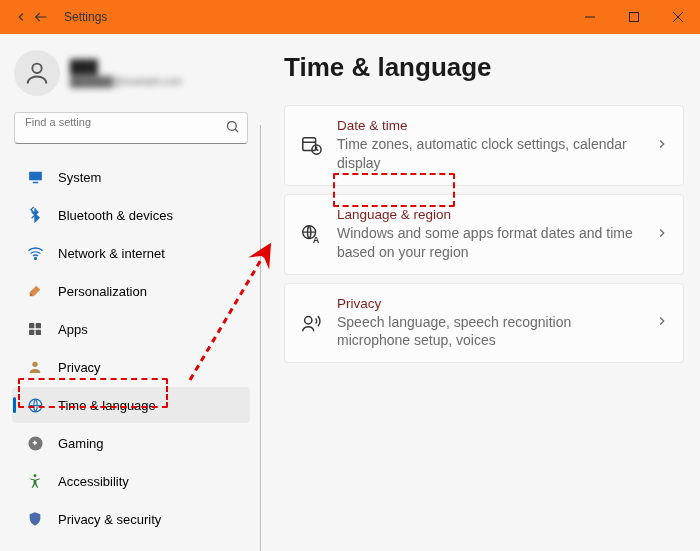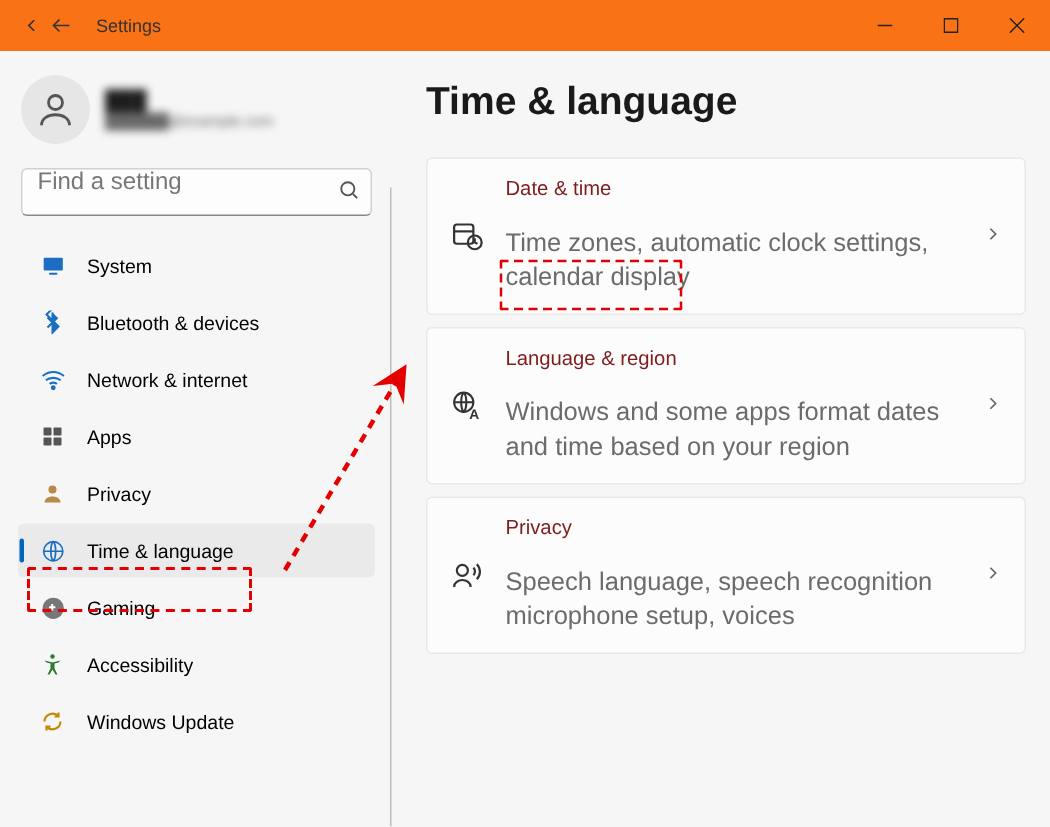--- a/index.html
+++ b/index.html
@@ -85,21 +85,21 @@
     position: relative;
   }
   .search {
     width: 100%;
     height: 32px;
     border: 1px solid #d0d0d0;
     border-bottom: 1.5px solid #888;
     background: #fdfdfd;
     border-radius: 4px;
     padding: 0 30px 13px 10px;
-    font-size: 16px;
+    font-size: 11px;
     outline: none;
   }
   .search::placeholder { color: #777; }
   .search-icon {
     position: absolute;
     right: 8px; top: 50%; transform: translateY(-50%);
     color: #555;
   }
 
   
@@ -147,21 +147,21 @@
     gap: 14px;
     min-height: 60px;
   }
   .card-icon {
     width: 24px; height: 24px;
     display: flex; align-items: center; justify-content: center;
     color: #333;
   }
   .card-body { flex: 1; }
   .card-title { font-size: 13.5px; color: #7f1d1d; }
-  .card-sub { font-size: 17px; color: #6b6b6b; margin-top: 18px; line-height: 1.35; }
+  .card-sub { font-size: 14px; color: #6b6b6b; margin-top: 2px; line-height: 1.35; }
   .card-chevron { color: #555; }
 
   
   .annot-box {
     position: absolute;
     border: 2px dashed #e20000;
     pointer-events: none;
     border-radius: 2px;
   }
   .annot-arrow {
@@ -261,20 +261,29 @@
           <svg width="17" height="17" viewBox="0 0 24 24" fill="none" stroke="#1b6ec2" stroke-width="2">
               <path d="M2 8c6-5 14-5 20 0"></path>
               <path d="M5 12c4-3 10-3 14 0"></path>
               <path d="M8.5 15.5c2-1.5 5-1.5 7 0"></path>
               <circle cx="12" cy="19" r="1.3" fill="#1b6ec2"></circle>
             </svg>
         </span>
         <span>Network &amp; internet</span>
       </div>
 
+      <div class="nav-item">
+        <span class="nav-icon">
+          <svg width="16" height="16" viewBox="0 0 24 24" fill="none">
+              <path d="M14 4l6 6-10 10H4v-6L14 4z" fill="#d98c4a"></path>
+              <path d="M4 20l4-2-2-2-2 4z" fill="#8a5a2a"></path>
+            </svg>
+        </span>
+        <span>Personalization</span>
+      </div>
 
       <div class="nav-item">
         <span class="nav-icon">
           <svg width="16" height="16" viewBox="0 0 24 24">
               <rect x="3" y="3" width="8" height="8" rx="1" fill="#555"></rect>
               <rect x="13" y="3" width="8" height="8" rx="1" fill="#555"></rect>
               <rect x="3" y="13" width="8" height="8" rx="1" fill="#555"></rect>
               <rect x="13" y="13" width="8" height="8" rx="1" fill="#555"></rect>
             </svg>
         </span>
@@ -314,20 +323,28 @@
       <div class="nav-item">
         <span class="nav-icon">
           <svg width="16" height="16" viewBox="0 0 24 24" fill="#2a7a2a">
               <circle cx="12" cy="4" r="2.2"></circle>
               <path d="M4 8l8 2 8-2-2 2-4 1v5l3 6h-2l-3-5-3 5H7l3-6v-5L6 10 4 8z"></path>
             </svg>
         </span>
         <span>Accessibility</span>
       </div>
 
+      <div class="nav-item">
+        <span class="nav-icon">
+          <svg width="16" height="16" viewBox="0 0 24 24" fill="#4a6aaa">
+              <path d="M12 2l8 3v6c0 5-3.5 9-8 11-4.5-2-8-6-8-11V5l8-3z"></path>
+            </svg>
+        </span>
+        <span>Privacy &amp; security</span>
+      </div>
 
       <div class="nav-item">
         <span class="nav-icon">
           <svg width="16" height="16" viewBox="0 0 24 24" fill="none" stroke="#c48a00" stroke-width="2.2">
               <path d="M4 12a8 8 0 0 1 14-5"></path>
               <path d="M20 12a8 8 0 0 1-14 5"></path>
               <path d="M18 3v4h-4M6 21v-4h4"></path>
             </svg>
         </span>
         <span>Windows Update</span>

